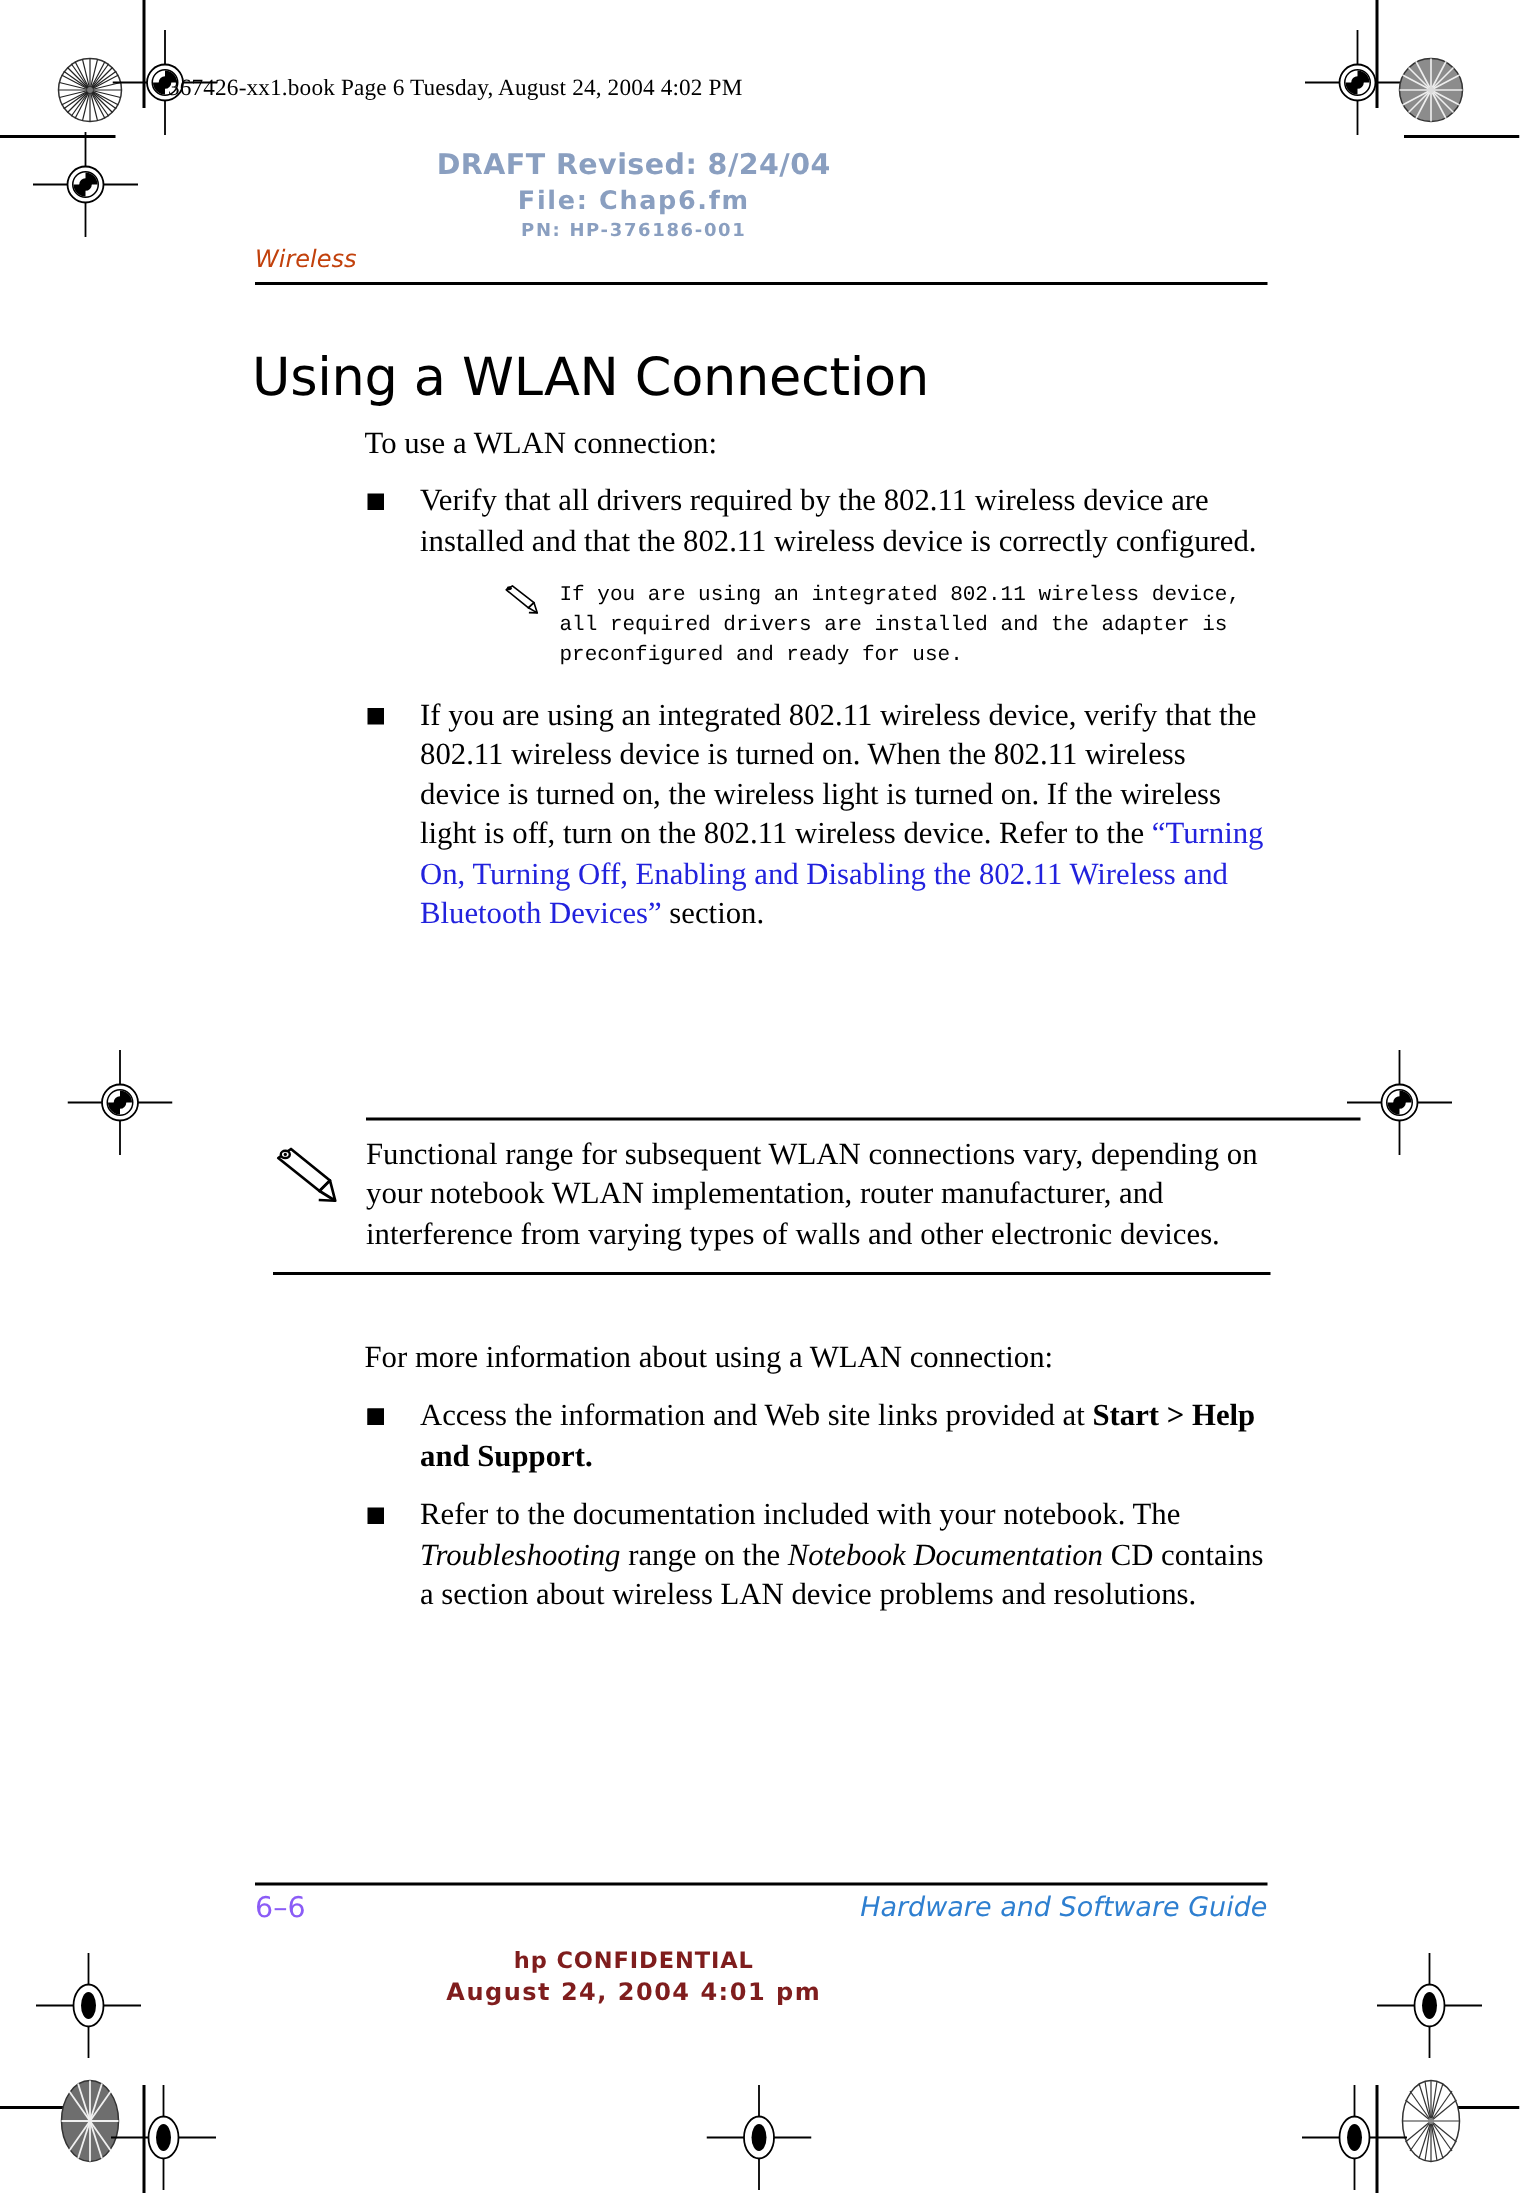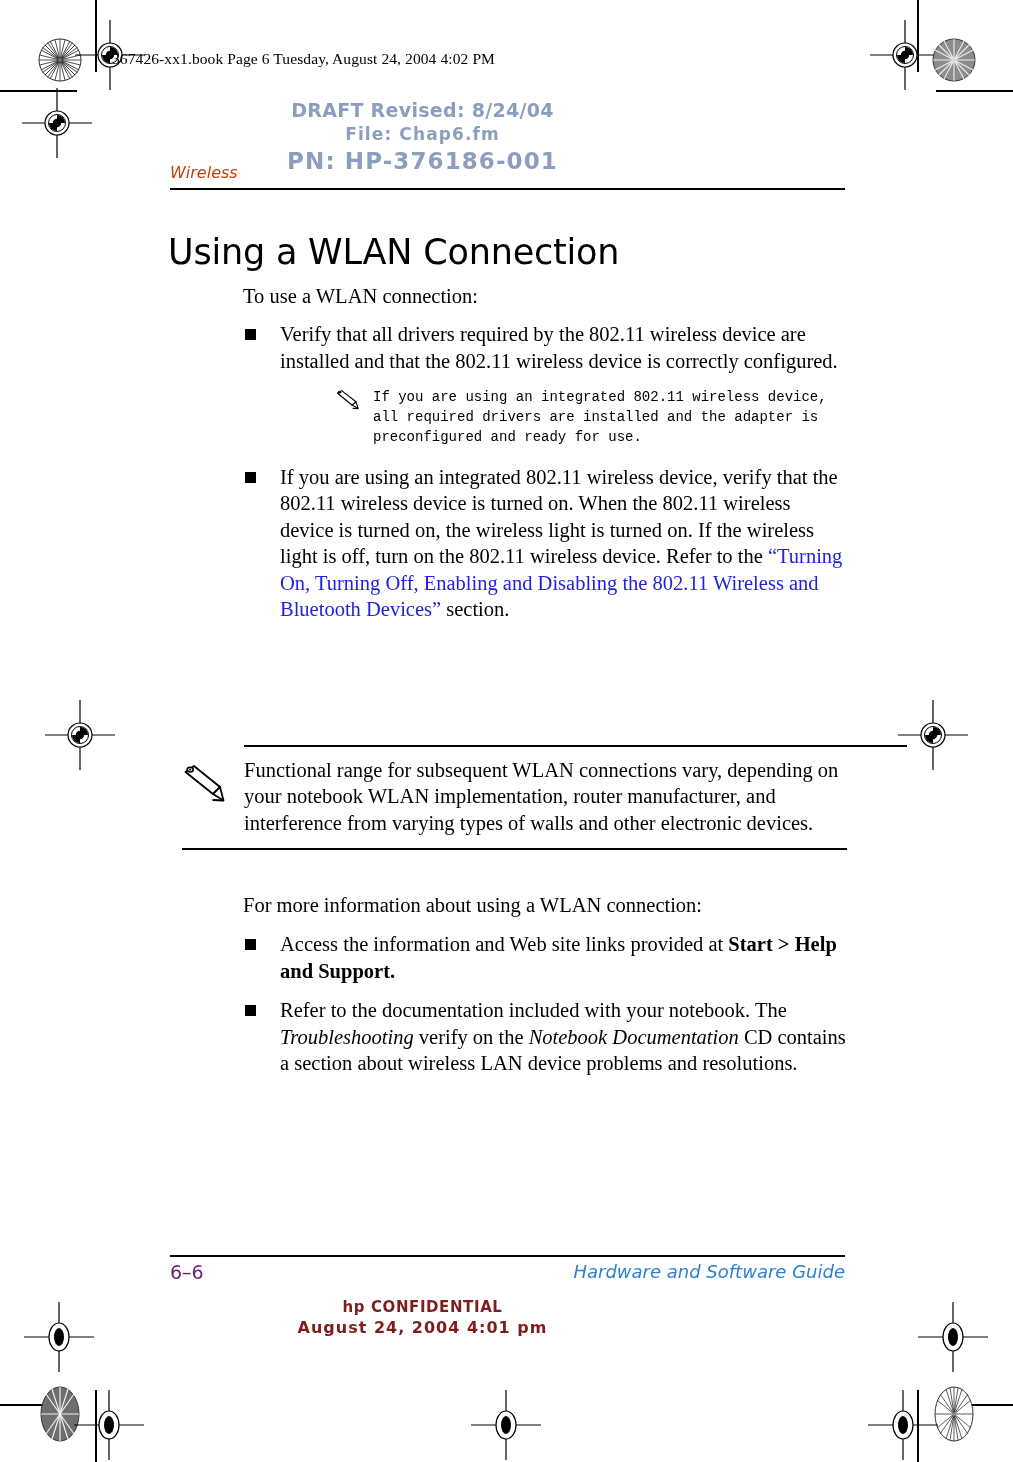--- a/index.html
+++ b/index.html
@@ -55,21 +55,21 @@
     top: 98px;
     width: 845px;
     text-align: center;
     font-family: "DejaVu Sans", sans-serif;
     font-weight: bold;
     color: #8a9fc0;
     line-height: 1.32;
   }
   .draftblock .l1 { font-size: 19px; letter-spacing: 0.3px; }
   .draftblock .l2 { font-size: 17px; letter-spacing: 1.1px; }
-  .draftblock .l3 { font-size: 23px; letter-spacing: 1.1px; }
+  .draftblock .l3 { font-size: 12px; letter-spacing: 1.1px; }
 
   .runhead {
     position: absolute;
     left: 170px;
     top: 163px;
     font-family: "DejaVu Sans", sans-serif;
     font-style: italic;
     font-size: 16px;
     color: #c2410c;
   }
@@ -189,21 +189,21 @@
     font-size: 20.5px;
     line-height: 1.29;
   }
 
   .pagenum {
     position: absolute;
     left: 170px;
     top: 1261px;
     font-family: "DejaVu Sans", sans-serif;
     font-size: 19px;
-    color: #701a75;
+    color: #8b5cf6;
   }
   .guidename {
     position: absolute;
     left: 0;
     top: 1261px;
     width: 845px;
     text-align: right;
     font-family: "DejaVu Sans", sans-serif;
     font-style: italic;
     font-size: 18px;
@@ -504,21 +504,21 @@
     <ul class="bl">
       <li>
         <span class="sq"></span>
       </li>
       <li>
         <span class="sq"></span>
         <span>Access the information and Web site links provided at </span><b class="cmd">Start &gt; Help and Support.</b>
       </li>
       <li>
         <span class="sq"></span>
-        <span>Refer to the documentation included with your notebook. The </span><i class="em">Troubleshooting</i><span> verify on the </span><i class="em">Notebook Documentation</i><span> CD contains a section about wireless LAN device problems and resolutions.</span>
+        <span>Refer to the documentation included with your notebook. The </span><i class="em">Troubleshooting</i><span> range on the </span><i class="em">Notebook Documentation</i><span> CD contains a section about wireless LAN device problems and resolutions.</span>
       </li>
     </ul>
   </div>
 
   <div class="rule foot"></div>
   <div class="pagenum">6–6</div>
   <div class="guidename">Hardware and Software Guide</div>
 
   <div class="confblock">
     <div class="c1">hp CONFIDENTIAL</div>

